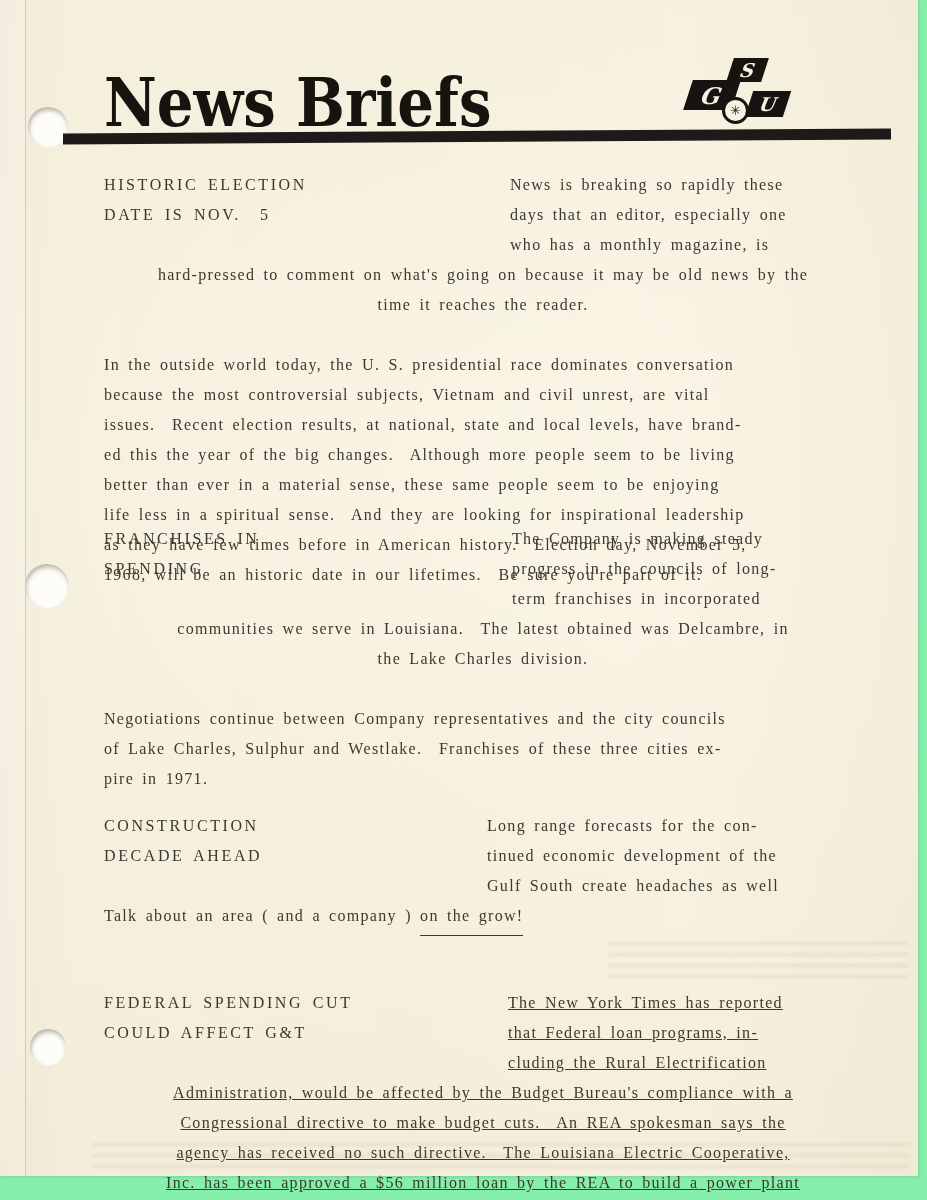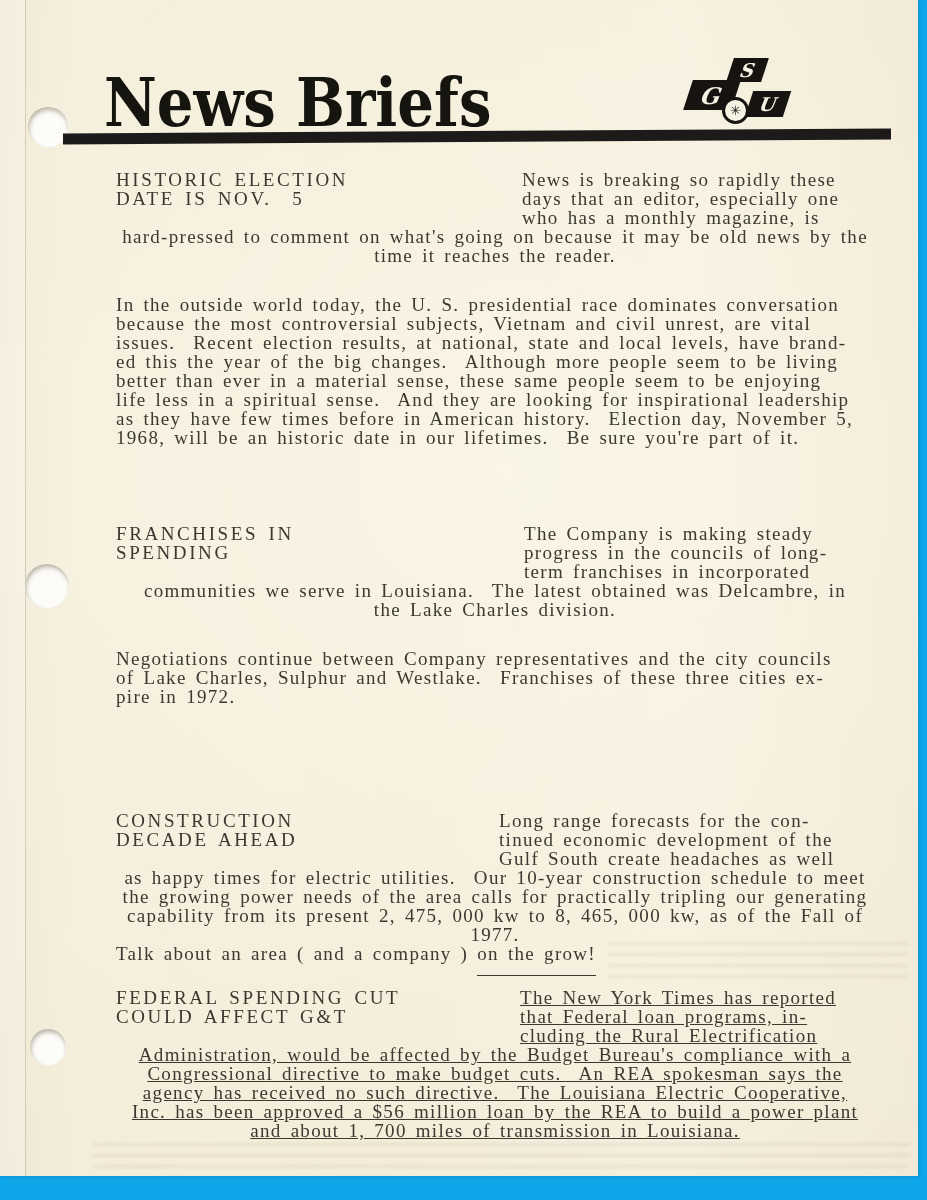--- a/index.html
+++ b/index.html
@@ -1,17 +1,17 @@
 <!DOCTYPE html>
 <html><head>
 <meta charset="utf-8">
 <style>
   html,body{margin:0;padding:0;}
   body{background:#ffffff;font-family:"Liberation Serif", serif;}
-  .canvas{position:relative;width:927px;height:1200px;background:#0ea5e9;overflow:hidden;}
+  .canvas{position:relative;width:927px;height:1200px;background:#86efac;overflow:hidden;}
 
   .paper{
     position:absolute;left:0;top:0;width:918px;height:1176px;
     background:
       radial-gradient(120% 90% at 55% 40%, rgba(255,252,240,0.5) 0%, rgba(236,227,205,0.35) 100%),
       linear-gradient(90deg,#ece4d0 0px,#f0e9d5 22px,#f4eedb 70px,#f3ecd8 45%,#f5efdd 75%,#f0e8d3 100%);
     box-shadow: 1px 1px 3px rgba(0,0,0,0.12);
   }
   .left-edge{
     position:absolute;left:0;top:0;width:25px;height:1176px;
@@ -52,22 +52,22 @@
   .blk-u{left:63px;top:35px;width:38px;height:26px;font-size:19px;}
   .logo-circle{
     position:absolute;left:36px;top:41px;width:21px;height:21px;border-radius:50%;
     background:#f6f2e3;border:3px solid #161310;
     display:flex;align-items:center;justify-content:center;
     font-size:13px;line-height:13px;color:#161310;
   }
 
   
   .sec{
-    position:absolute;left:116px;width:758px;
-    font-family:"Liberation Serif", serif;font-size:19px;line-height:19px;
+    position:absolute;left:104px;width:758px;
+    font-family:"Liberation Serif", serif;font-size:16px;line-height:30px;
     color:#3d3930;letter-spacing:1.3px;word-spacing:3px;
   }
   .sec1{top:170px;} .sec2{top:524px;} .sec3{top:777px;margin-top:34px;} .sec4{top:988px;text-decoration:underline;}
   .sec-heading{
     position:absolute;left:0;top:0;white-space:pre-wrap;
     letter-spacing:2.6px;color:#3c382f;
   }
   .sec-intro{white-space:pre-wrap;}
   .sec1 .sec-intro{margin-left:406px;}
   .sec2 .sec-intro{margin-left:408px;}
@@ -140,32 +140,29 @@
     <section class="sec sec2">
       <div class="sec-heading">FRANCHISES IN
 SPENDING</div>
       <div class="sec-intro">The Company is making steady
 progress in the councils of long-
 term franchises in incorporated</div>
       <div class="sec-body">communities we serve in Louisiana.  The latest obtained was Delcambre, in
 the Lake Charles division.</div>
       <div class="sec-para">Negotiations continue between Company representatives and the city councils
 of Lake Charles, Sulphur and Westlake.  Franchises of these three cities ex-
-pire in 1972.</div>
+pire in 1971.</div>
     </section>
 
     <section class="sec sec3">
       <div class="sec-heading">CONSTRUCTION
 DECADE AHEAD</div>
       <div class="sec-intro">Long range forecasts for the con-
 tinued economic development of the
 Gulf South create headaches as well</div>
-      <div class="sec-body">as happy times for electric utilities.  Our 10-year construction schedule to meet
-the growing power needs of the area calls for practically tripling our generating
-capability from its present 2, 475, 000 kw to 8, 465, 000 kw, as of the Fall of 1977.</div>
       <div class="tail-line"><span>Talk about an area ( and a company ) </span><span class="u">on the grow!</span></div>
     </section>
 
     <section class="sec sec4">
       <div class="sec-heading">FEDERAL SPENDING CUT
 COULD AFFECT G&amp;T</div>
       <div class="sec-intro">The New York Times has reported
 that Federal loan programs, in-
 cluding the Rural Electrification</div>
       <div class="sec-body">Administration, would be affected by the Budget Bureau's compliance with a

